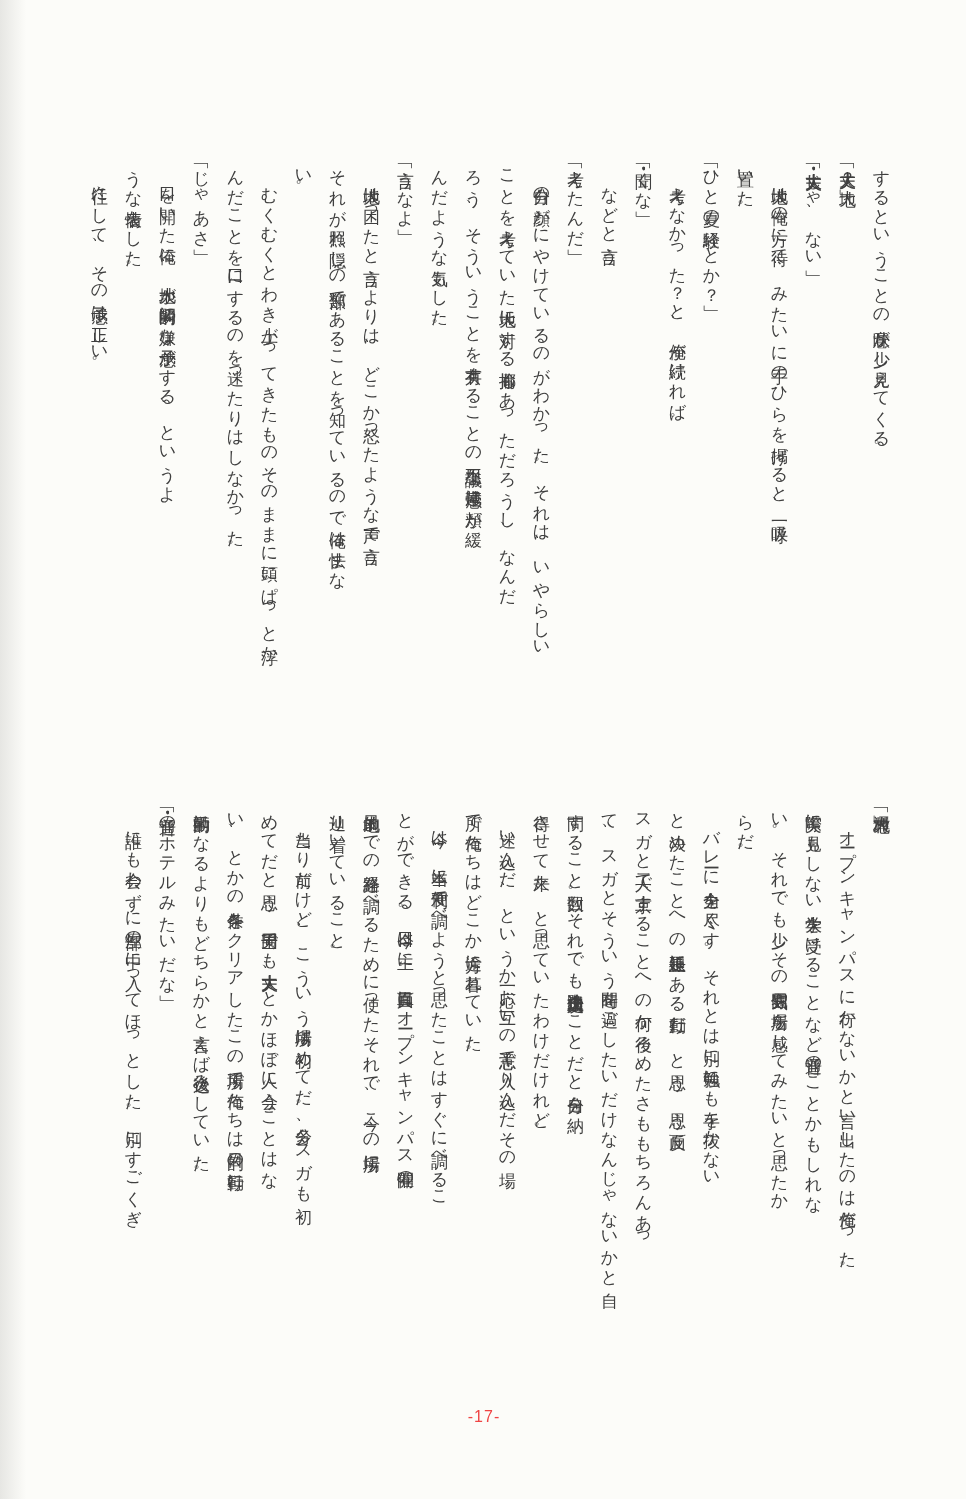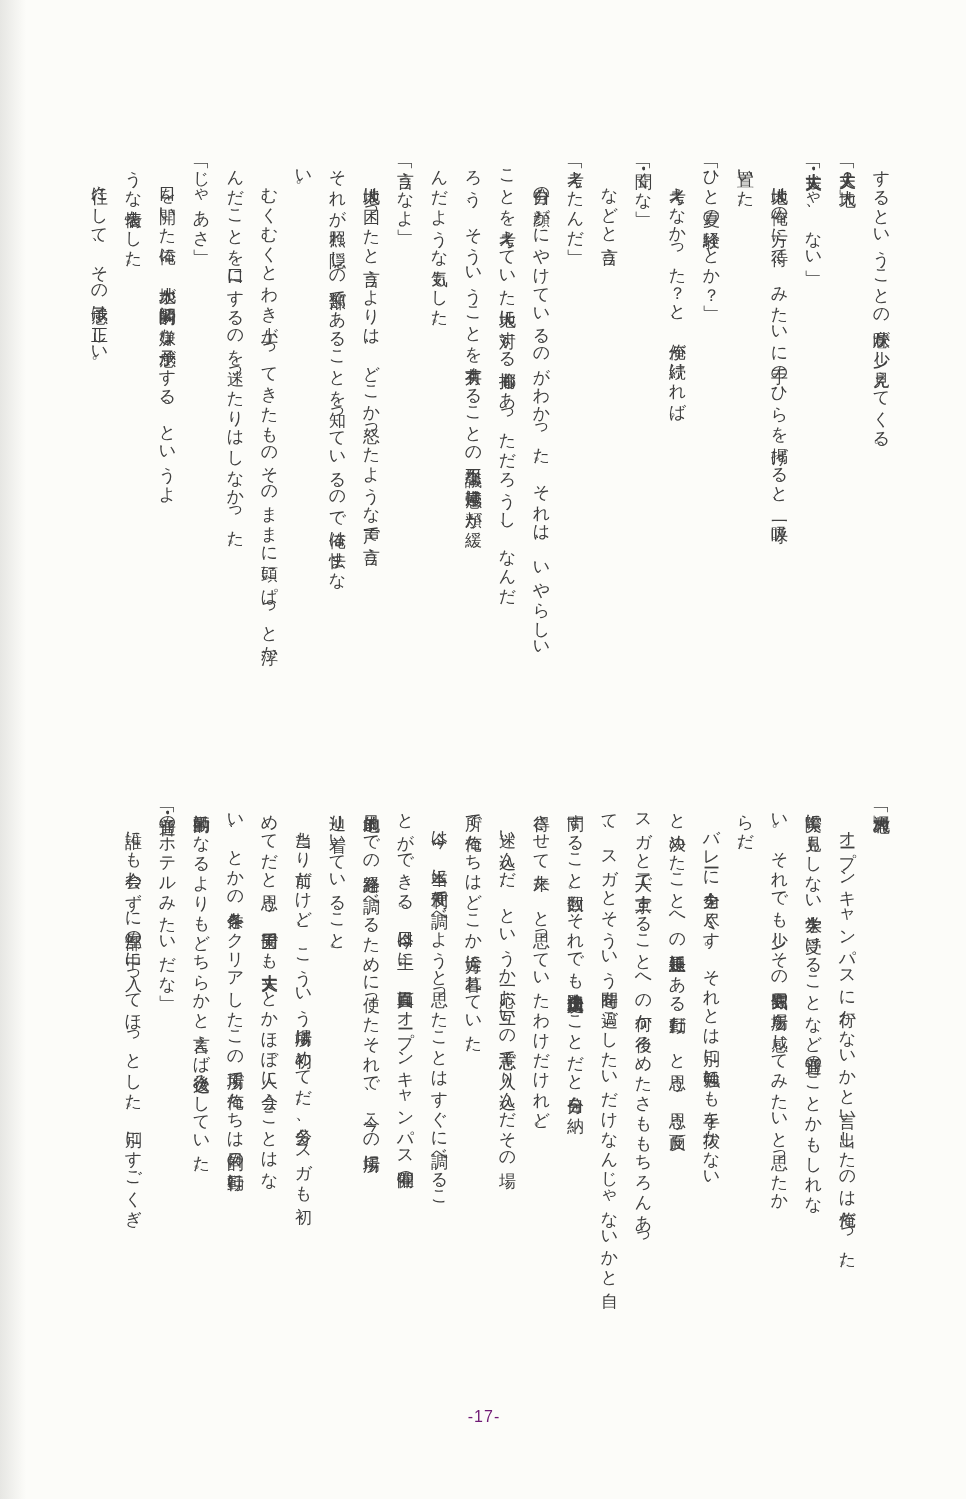--- a/index.html
+++ b/index.html
@@ -110,14 +110,14 @@
       <p style="text-indent: 0em;">目的地までの経路を調べるために使ったそれで、今この場所に</p>
       <p style="text-indent: 0em;">辿り着いていること。</p>
       <p style="text-indent: 1em;">当たり前だけど、こういう場所は初めてだ。多分、スガも初</p>
       <p style="text-indent: 0em;">めてだと思う。男同士でも大丈夫、とかほぼ人に会うことはな</p>
       <p style="text-indent: 0em;">い、とかの条件をクリアしたこの場所で俺たちは目的の行動に</p>
       <p style="text-indent: 0em;">衝動的になるよりもどちらかと言えば後込みしていた。</p>
       <p style="text-indent: 0em;">「・・・普通のホテルみたいだな」</p>
       <p style="text-indent: 1em;">誰にも会わずに部屋の中に入ってほっとした。別にすごくぎ</p>
     </div>
 
-  <div class="page-number" style="color: #701a75;">-17-</div>
+  <div class="page-number" style="color: #ef4444;">-17-</div>
 </div>
 
 </body></html>

